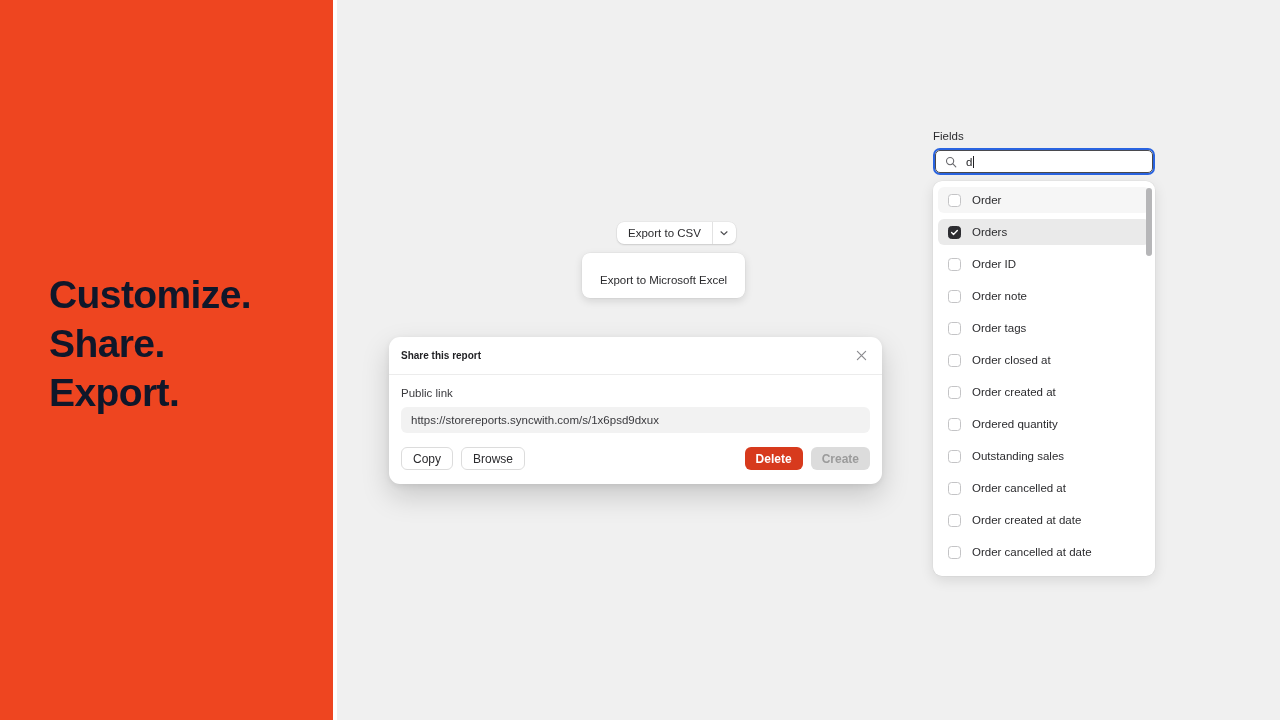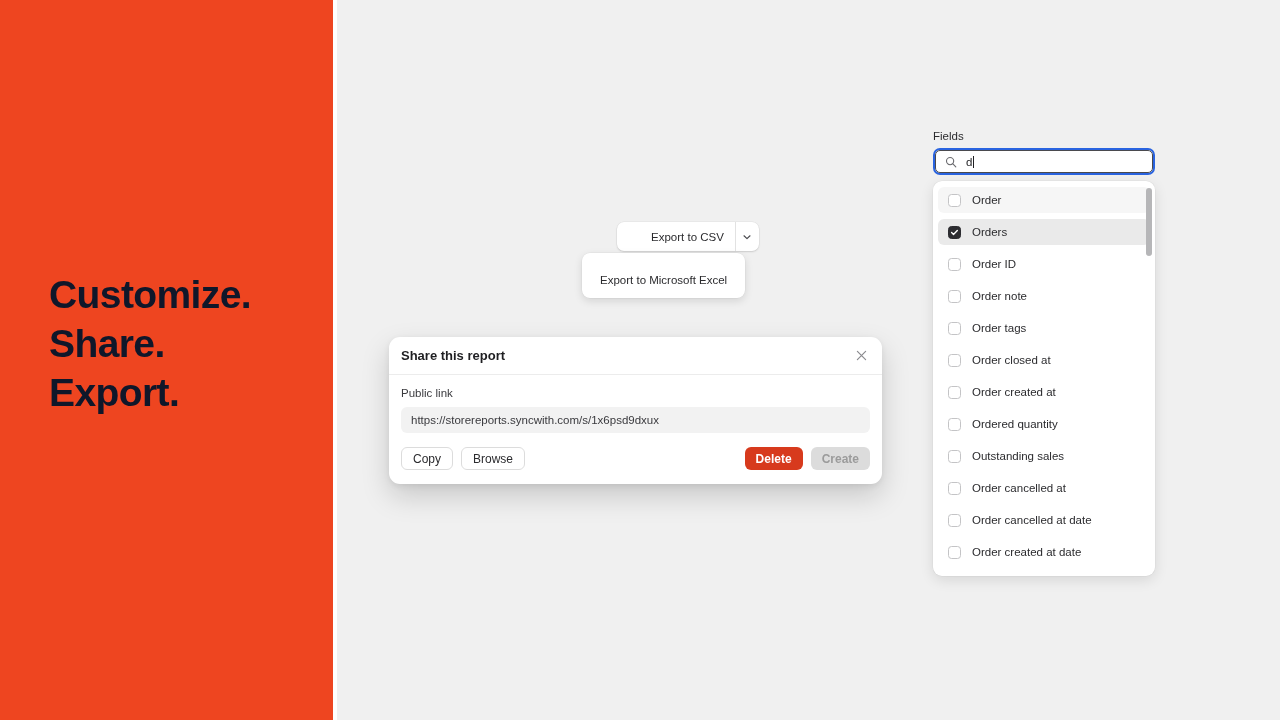--- a/index.html
+++ b/index.html
@@ -33,23 +33,22 @@
     background: #ffffff;
   }
 
   
   .export-wrap { position: absolute; left: 617px; top: 222px; }
   .split-btn {
     display: flex; align-items: stretch;
     background: #ffffff;
     border-radius: 7px;
     box-shadow: 0 1px 2px rgba(0,0,0,0.13), 0 0 0 0.5px rgba(0,0,0,0.06);
-    height: 29px;
-    overflow: hidden;
-    padding-left: 23px;
+    height: 22px;
+    overflow: hidden;
   }
   .split-main {
     display: flex; align-items: center; justify-content: center;
     padding: 0 11px;
     font-size: 11.5px;
     color: #2b2b2e;
     white-space: nowrap;
     cursor: pointer;
   }
   .split-div { width: 1px; background: #e2e2e2; }
@@ -86,21 +85,21 @@
     overflow: hidden;
   }
   .share-head {
     position: relative;
     height: 38px;
     display: flex; align-items: center;
     padding: 0 12px;
     border-bottom: 1px solid #ececec;
   }
   .share-title {
-    font-size: 13px; font-weight: bold; color: #1f1f22;
+    font-size: 10px; font-weight: bold; color: #1f1f22;
   }
   .share-close {
     position: absolute; right: 10px; top: 50%;
     transform: translateY(-50%);
     width: 22px; height: 22px;
     display: flex; align-items: center; justify-content: center;
     border-radius: 5px; cursor: pointer;
   }
   .share-body { padding: 12px 12px 14px 12px; }
   .field-label { font-size: 11.5px; color: #3a3a3e; margin-bottom: 8px; }
@@ -348,25 +347,25 @@
           <div class="field-row">
             <div class="cbox"></div>
             <span class="field-text">Outstanding sales</span>
           </div>
           <div class="field-row">
             <div class="cbox"></div>
             <span class="field-text">Order cancelled at</span>
           </div>
           <div class="field-row">
             <div class="cbox"></div>
+            <span class="field-text">Order created at date</span>
+          </div>
+          <div class="field-row">
+            <div class="cbox"></div>
             <span class="field-text">Order cancelled at date</span>
-          </div>
-          <div class="field-row">
-            <div class="cbox"></div>
-            <span class="field-text">Order created at date</span>
           </div>
           <div class="field-row">
             <span class="field-text"></span>
           </div>
         </div>
       <div class="scrollbar-track">
         <div class="scrollbar-thumb"></div>
       </div>
     </div>
   </div>

